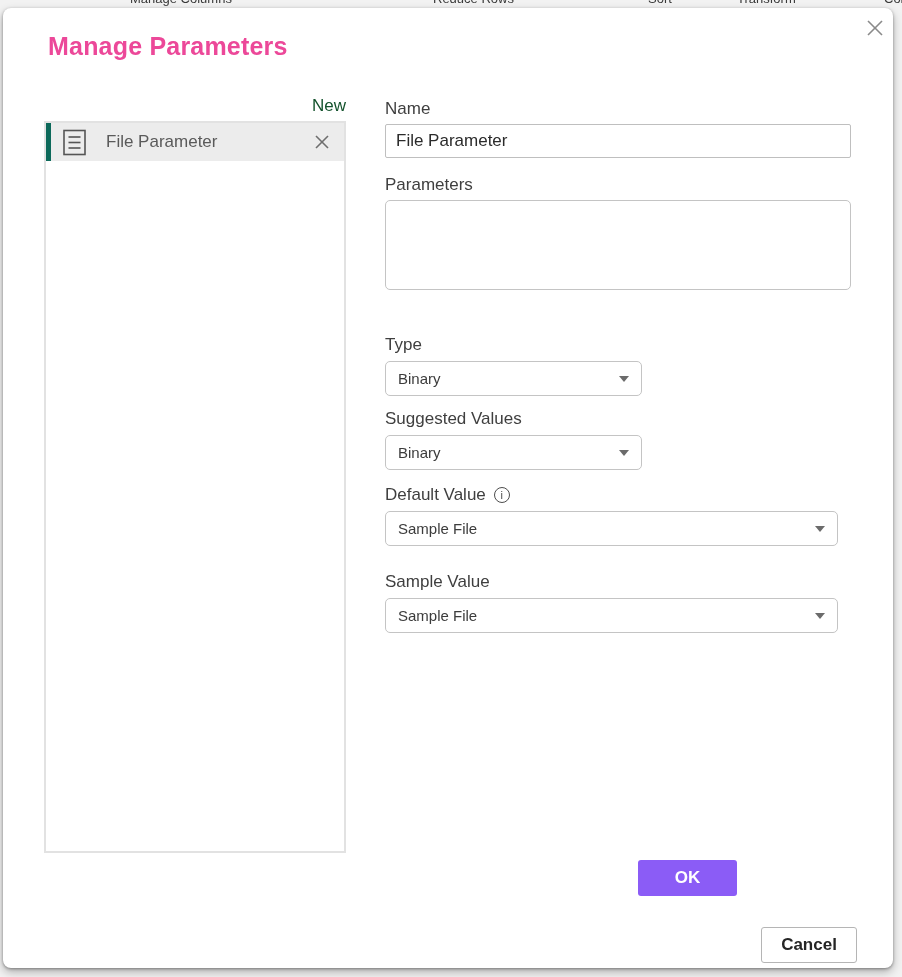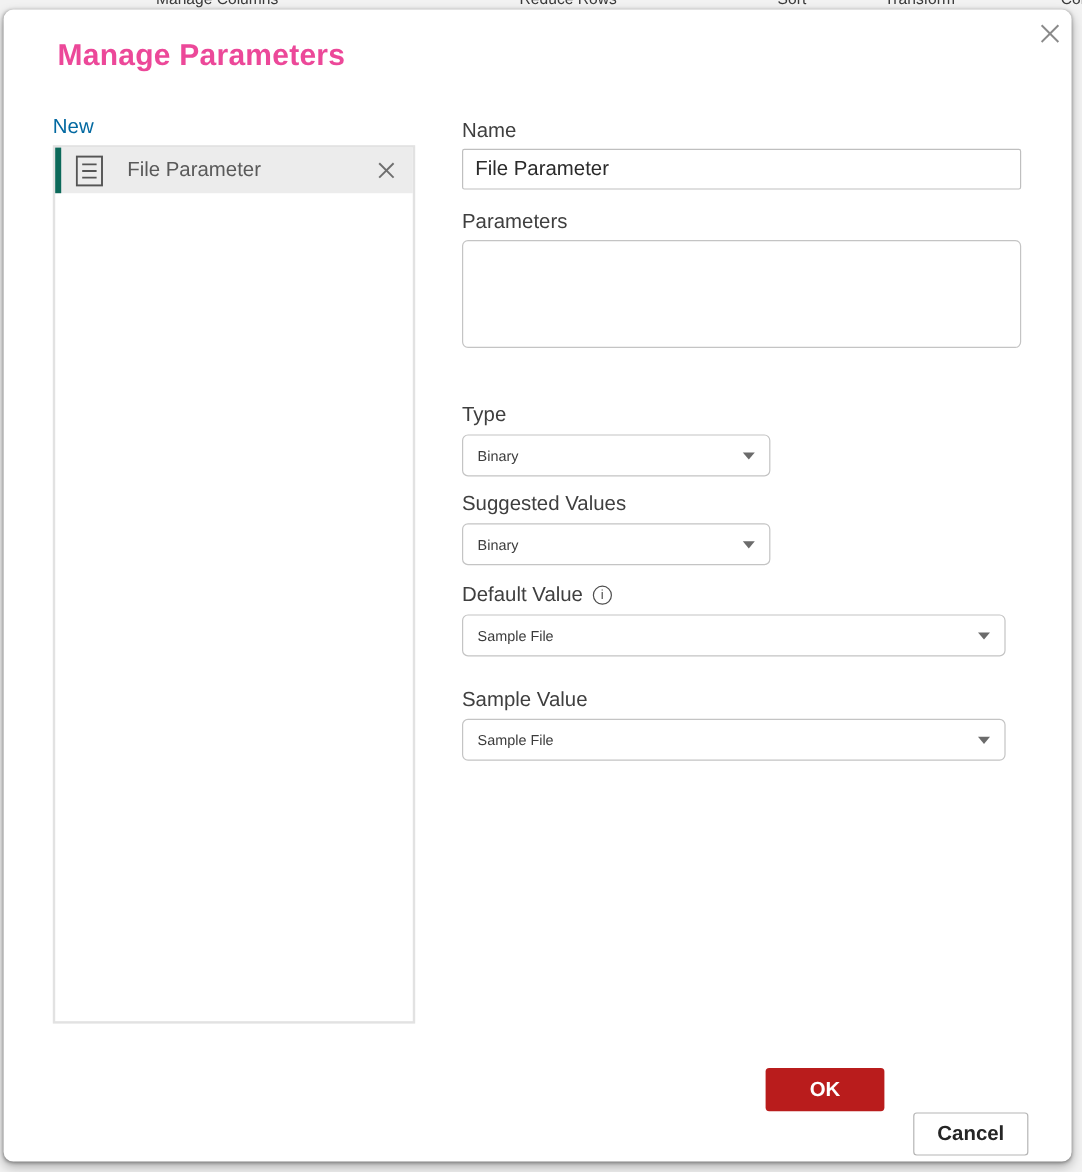--- a/index.html
+++ b/index.html
@@ -34,21 +34,21 @@
   }
 
   .dialog-title {
     position: absolute; left: 45px; top: 24px;
     font-size: 25px; font-weight: 700; color: #ec4899; letter-spacing: .2px;
   }
 
   
   .new-link {
     position: absolute; left: 41px; top: 88px; width: 302px;
-    text-align: left; font-size: 17px; color: #0369a1; cursor: pointer;
+    text-align: right; font-size: 17px; color: #14532d; cursor: pointer;
   }
   .param-panel {
     position: absolute; left: 41px; top: 113px; width: 302px; height: 732px;
     background: #ffffff; border: 2px solid #e2e2e2;
   }
   .param-item {
     position: relative; height: 38px; background: #ececec;
     display: flex; align-items: center;
   }
   .param-item .sel-bar {
@@ -87,37 +87,37 @@
   .checkbox-label { margin-left: 9px; font-size: 17px; color: #3f3f3f; }
 
   .dropdown {
     height: 35px; margin-top: 6px; background: #fff;
     border: 1px solid #c4c4c4; border-radius: 5px;
     display: flex; align-items: center; justify-content: space-between;
     padding: 0 12px; cursor: pointer;
   }
   .dropdown.narrow { width: 257px; }
   .dropdown.wide { width: 453px; }
-  .dropdown .dd-value { font-size: 12px; color: #3c3c3c; }
+  .dropdown .dd-value { font-size: 15px; color: #3c3c3c; }
   .dd-arrow {
     width: 0; height: 0;
     border-left: 5px solid transparent; border-right: 5px solid transparent;
     border-top: 6px solid #6b6b6b;
   }
 
   .info-icon {
     margin-left: 8px; width: 16px; height: 16px; border: 1px solid #4d4d4d;
     border-radius: 50%; display: inline-flex; align-items: center; justify-content: center;
     font-size: 11px; color: #4d4d4d; font-style: normal;
   }
 
   
   .btn-ok {
-    position: absolute; left: 635px; top: 882px; width: 99px; height: 36px;
-    background: #b91c1c; color: #ffffff; border: none; border-radius: 3px;
+    position: absolute; left: 635px; top: 852px; width: 99px; height: 36px;
+    background: #8b5cf6; color: #ffffff; border: none; border-radius: 3px;
     font-family: "Liberation Sans", sans-serif; font-size: 17px; font-weight: 700;
     cursor: pointer;
   }
   .btn-cancel {
     position: absolute; left: 758px; top: 891px; width: 96px; height: 36px;
     background: #ffffff; color: #252525; border: 1px solid #b5b5b5; border-radius: 3px;
     font-family: "Liberation Sans", sans-serif; font-size: 17px; font-weight: 700;
     cursor: pointer;
     margin-top: 28px;
   }

